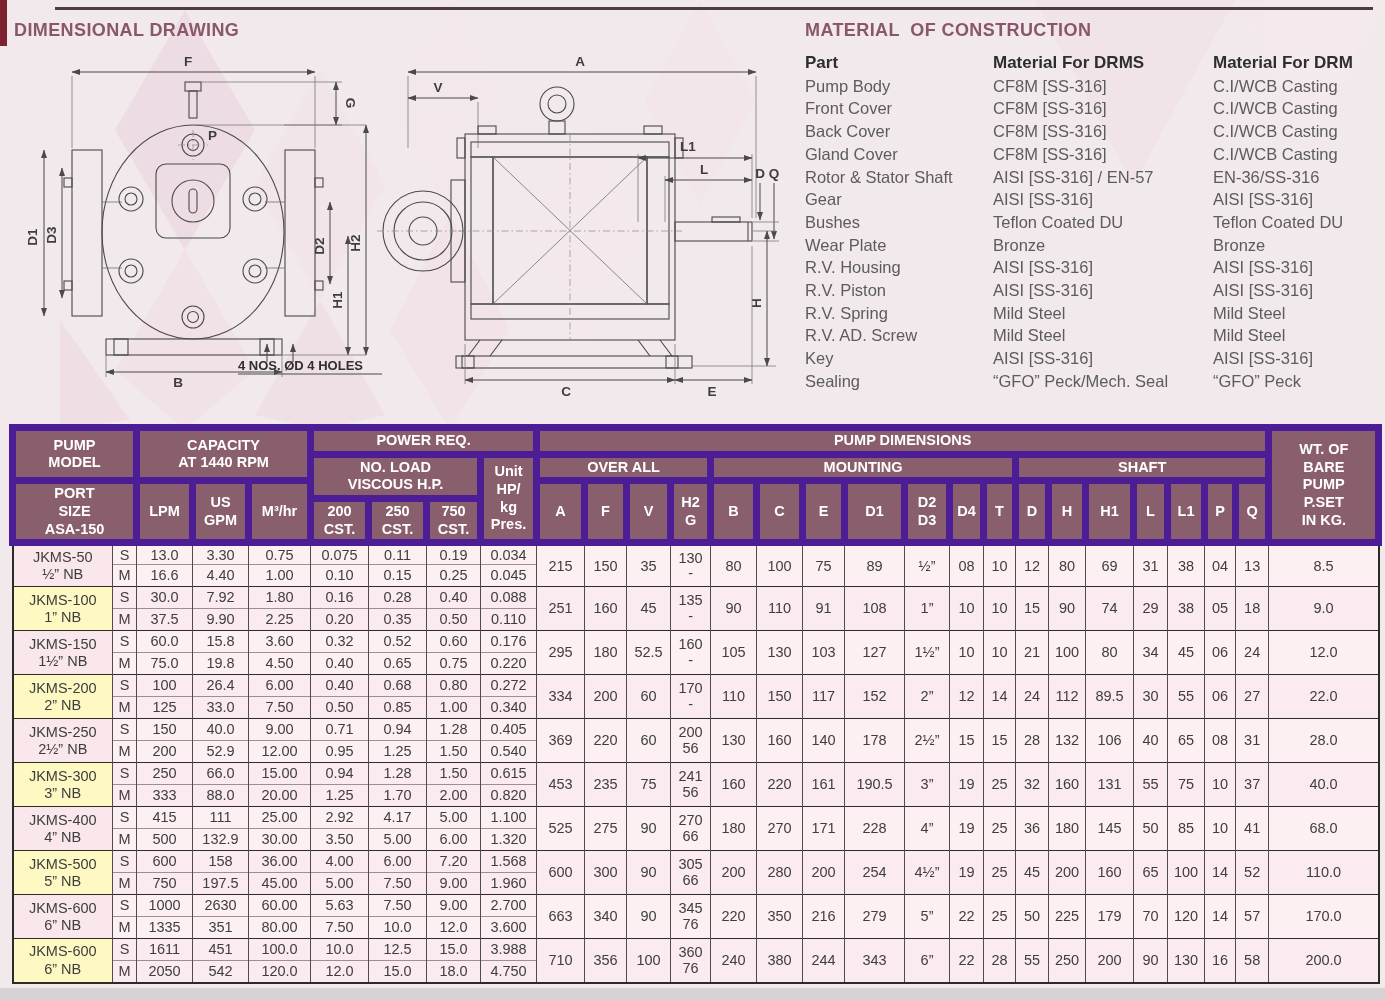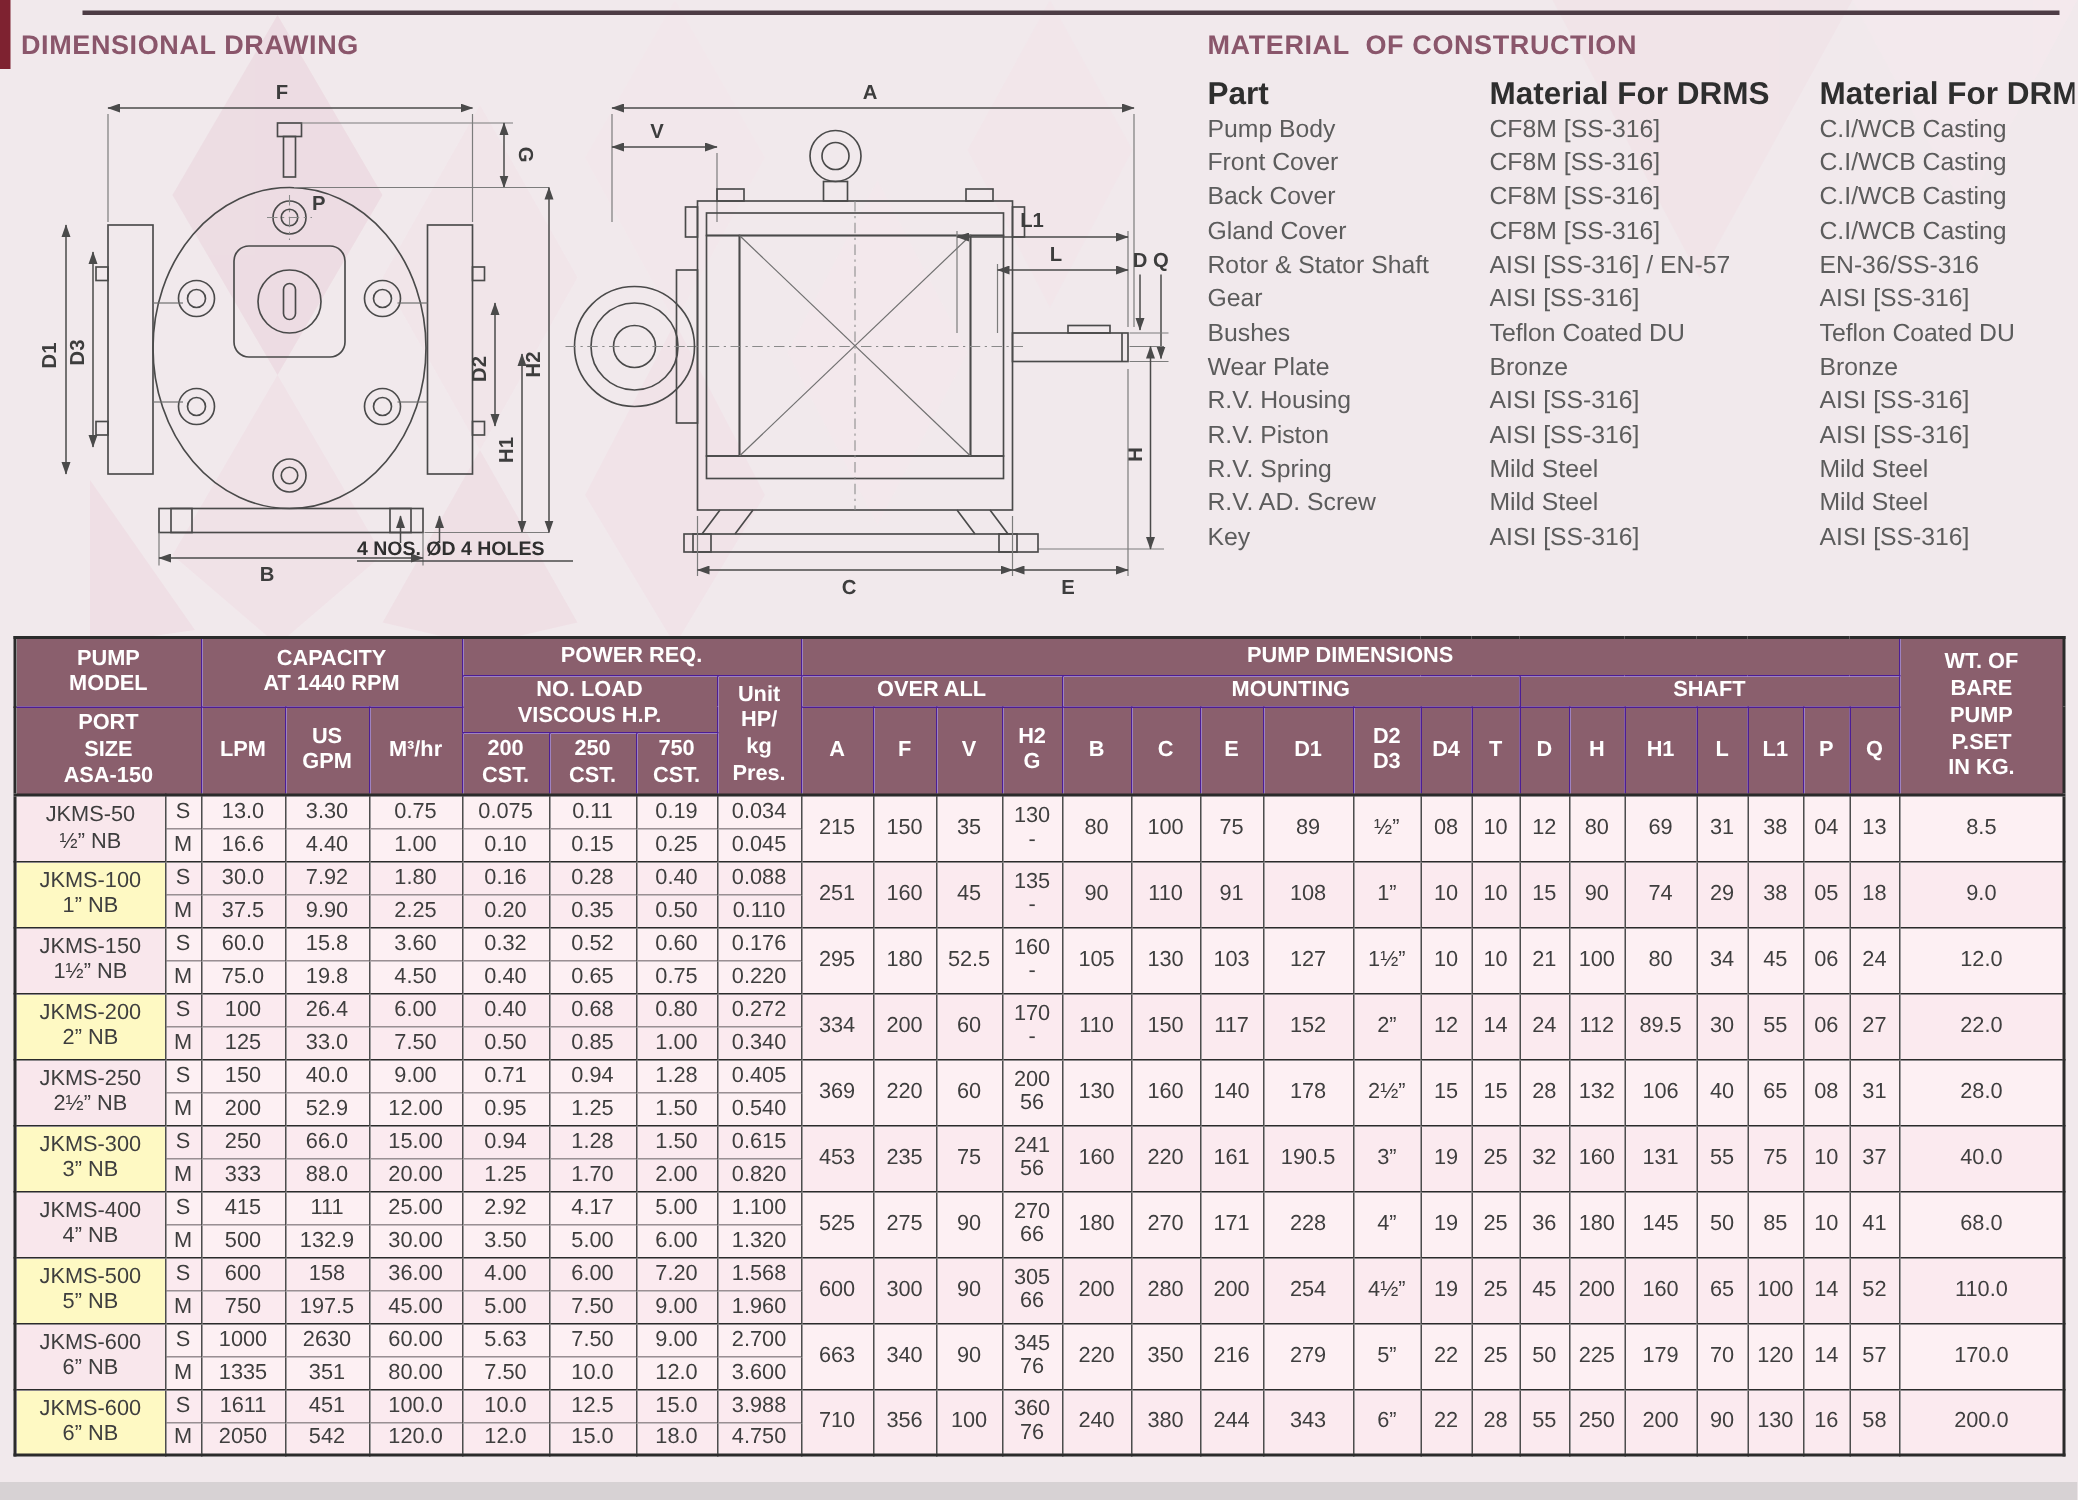--- a/index.html
+++ b/index.html
@@ -21,38 +21,38 @@
   #h-mat{left:805px;top:20px;}
 
   
   .material{position:absolute;left:805px;top:52px;width:578px;z-index:3;
             font-size:16.5px;color:#5c5c5c;}
   .mat-row{display:flex;line-height:22.7px;}
   .mat-cell{overflow:hidden;white-space:nowrap;}
   .mat-cell.c0{width:188px;}
   .mat-cell.c1{width:220px;}
   .mat-cell.c2{width:170px;}
-  .mat-row.head .mat-cell{font-weight:bold;color:#2e2e2e;font-size:21px;}
+  .mat-row.head .mat-cell{font-weight:bold;color:#2e2e2e;font-size:17px;}
 
   
   #drawings{position:absolute;left:10px;top:50px;z-index:3;}
   .part{fill:none;stroke:#4a4a4a;stroke-width:1.1;}
   .thin{fill:none;stroke:#6f6f6f;stroke-width:.8;}
   .dim{stroke:#4a4a4a;stroke-width:1;}
   .ext{stroke:#7c7c7c;stroke-width:.8;}
   .cl{stroke:#8a8a8a;stroke-width:.7;stroke-dasharray:7 3 1.5 3;}
   .lbl{font:bold 13.5px "Liberation Sans",sans-serif;fill:#3d3d3d;}
   .note{font:bold 13px "Liberation Sans",sans-serif;fill:#2f2f2f;}
 
   
   .spec-wrap{position:absolute;left:9px;top:424px;z-index:3;}
   table{border-collapse:collapse;table-layout:fixed;width:1368px;border:2px solid #2b2b2b;}
   th,td{text-align:center;vertical-align:middle;white-space:pre-line;overflow:hidden;padding:0;}
   thead th{background:var(--hdr);color:var(--hdr-text);font-size:14.5px;font-weight:bold;
-           border:1px solid #4c1d95;line-height:1.22;padding:1px 0;}
+           border:7px solid #4c1d95;line-height:1.22;padding:1px 0;}
   thead{border-bottom:2px solid #2b2b2b;}
   thead tr:nth-child(1) th{height:25px;}
   thead tr:nth-child(2) th{height:21px;margin-left:24px;}
   thead tr:nth-child(3) th{height:21px;}
   thead tr:nth-child(4) th{height:42px;}
   tbody td{font-size:14.5px;color:var(--ink);height:22px;line-height:1.08;
            border-left:1px solid #4d4d4d;border-right:1px solid #4d4d4d;
            border-top:1px solid #9a8f93;background:var(--row);}
   tbody tr.s-row td{border-top:1.6px solid #2b2b2b;}
   tbody tr.alt td{background:var(--row-alt);}
@@ -148,20 +148,25 @@
     </div>
     <div class="mat-row">
       <div class="mat-cell c0">R.V. AD. Screw</div>
       <div class="mat-cell c1">Mild Steel</div>
       <div class="mat-cell c2">Mild Steel</div>
     </div>
     <div class="mat-row">
       <div class="mat-cell c0">Key</div>
       <div class="mat-cell c1">AISI [SS-316]</div>
       <div class="mat-cell c2">AISI [SS-316]</div>
+    </div>
+    <div class="mat-row">
+      <div class="mat-cell c0">Sealing</div>
+      <div class="mat-cell c1">“GFO” Peck/Mech. Seal</div>
+      <div class="mat-cell c2">“GFO” Peck</div>
     </div>
   </div>
 
 <svg id="drawings" width="770" height="350" viewBox="0 0 770 350">
   <defs>
     <marker id="ae" markerWidth="9" markerHeight="7" refX="8" refY="3" orient="auto">
       <path d="M0,0L8.5,3L0,6z" fill="#4a4a4a"></path>
       </marker>
     <marker id="as" markerWidth="9" markerHeight="7" refX="0.5" refY="3" orient="auto">
       <path d="M8.5,0L0,3L8.5,6z" fill="#4a4a4a"></path>

